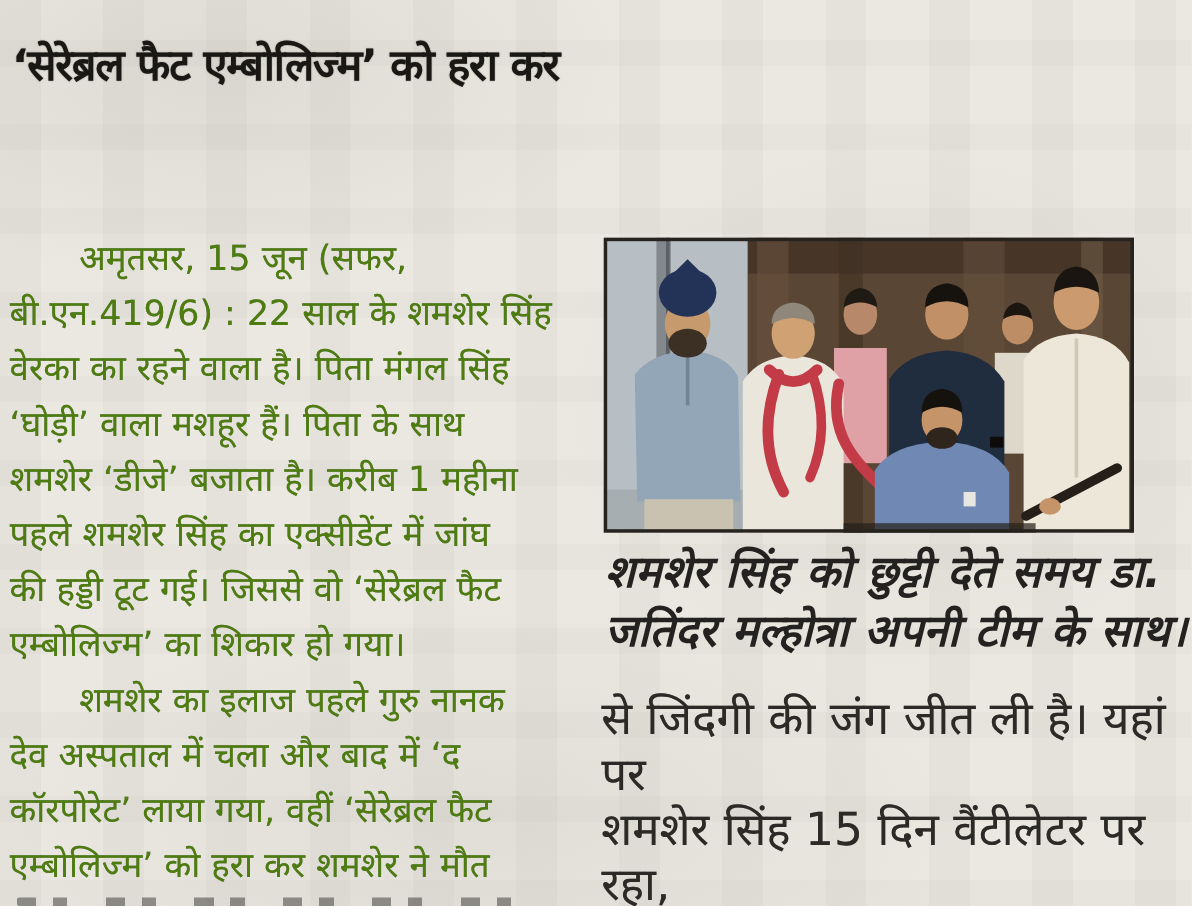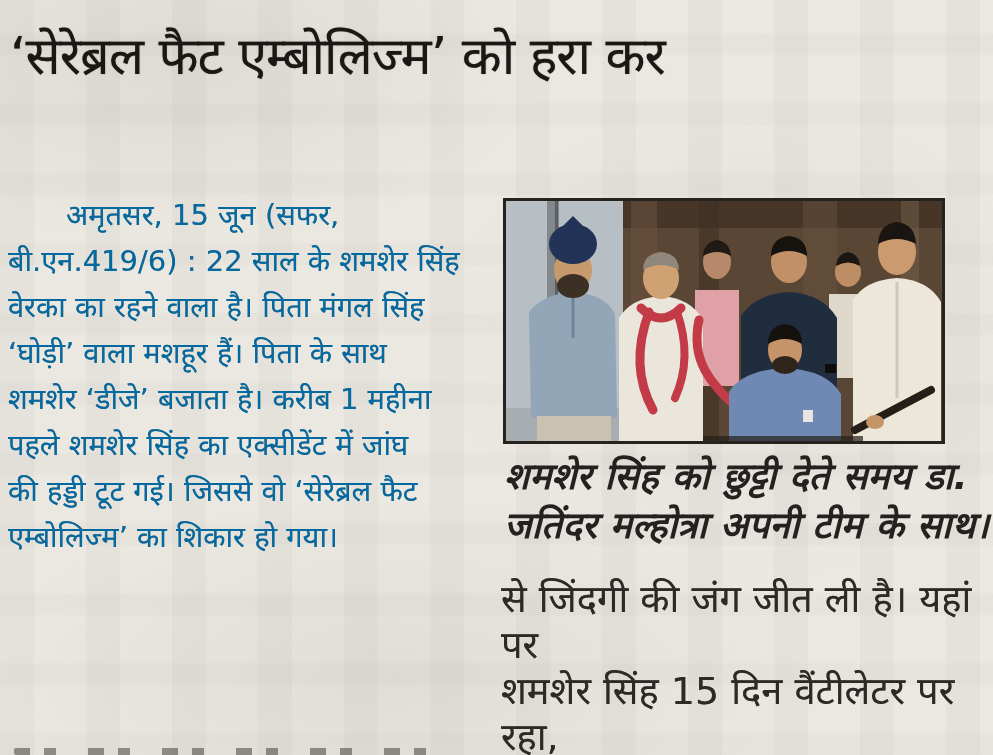--- a/index.html
+++ b/index.html
@@ -16,33 +16,33 @@
   }
   
   .show-through {
     position:absolute; inset:0; pointer-events:none;
     background:
       repeating-linear-gradient(90deg, rgba(150,148,140,.07) 0 34px, transparent 34px 86px),
       repeating-linear-gradient(0deg, rgba(150,148,140,.05) 0 22px, transparent 22px 70px);
   }
   .headline {
     position:absolute; left:10px; top:20px; width:973px;
-    margin:0; font-weight:normal; color:#191815;
-    font-size:52px; line-height:72px; letter-spacing:-1px;
+    margin:0; font-weight:bold; color:#191815;
+    font-size:36px; line-height:72px; letter-spacing:-1px;
     text-shadow:0 0 1px rgba(25,24,21,.55);
     white-space:nowrap;
   }
   .hl-line { display:block; }
   .left-col {
     position:absolute; left:8px; top:192px; width:490px; height:560px;
     overflow:hidden;
   }
   .para {
     margin:0; font-size:29px; line-height:46px;
-    white-space:pre-line; text-indent:58px; color:#0369a1;
+    white-space:pre-line; text-indent:58px; color:#4d7c0f;
     text-shadow:0 0 .5px rgba(43,42,39,.5);
   }
   .photo-frame {
     position:absolute; left:503px; top:198px; width:442px; height:246px;
     margin:0;
   }
   .photo-frame svg { display:block; }
   .caption {
     position:absolute; left:504px; top:452px; width:488px;
     font-size:37px; line-height:49px; font-weight:bold; font-style:italic;
@@ -73,20 +73,24 @@
 
 <div class="left-col">
   <p class="para">अमृतसर, 15 जून (सफर,
 बी.एन.419/6) : 22 साल के शमशेर सिंह
 वेरका का रहने वाला है। पिता मंगल सिंह
 ‘घोड़ी’ वाला मशहूर हैं। पिता के साथ
 शमशेर ‘डीजे’ बजाता है। करीब 1 महीना
 पहले शमशेर सिंह का एक्सीडेंट में जांघ
 की हड्डी टूट गई। जिससे वो ‘सेरेब्रल फैट
 एम्बोलिज्म’ का शिकार हो गया।</p>
+  <p class="para">शमशेर का इलाज पहले गुरु नानक
+देव अस्पताल में चला और बाद में ‘द
+कॉरपोरेट’ लाया गया, वहीं ‘सेरेब्रल फैट
+एम्बोलिज्म’ को हरा कर शमशेर ने मौत</p>
 </div>
 
 <figure class="photo-frame">
   <svg width="442" height="246" viewBox="0 0 442 246" xmlns="http://www.w3.org/2000/svg">
 
     <rect width="442" height="246" fill="#5a4634"></rect>
     <rect x="120" width="322" height="30" fill="#3a2c21" opacity=".6"></rect>
     <rect x="128" width="26" height="246" fill="#6b5440" opacity=".55"></rect>
     <rect x="196" width="20" height="246" fill="#3f2f23" opacity=".6"></rect>
     <rect x="300" width="34" height="246" fill="#6b5440" opacity=".45"></rect>

